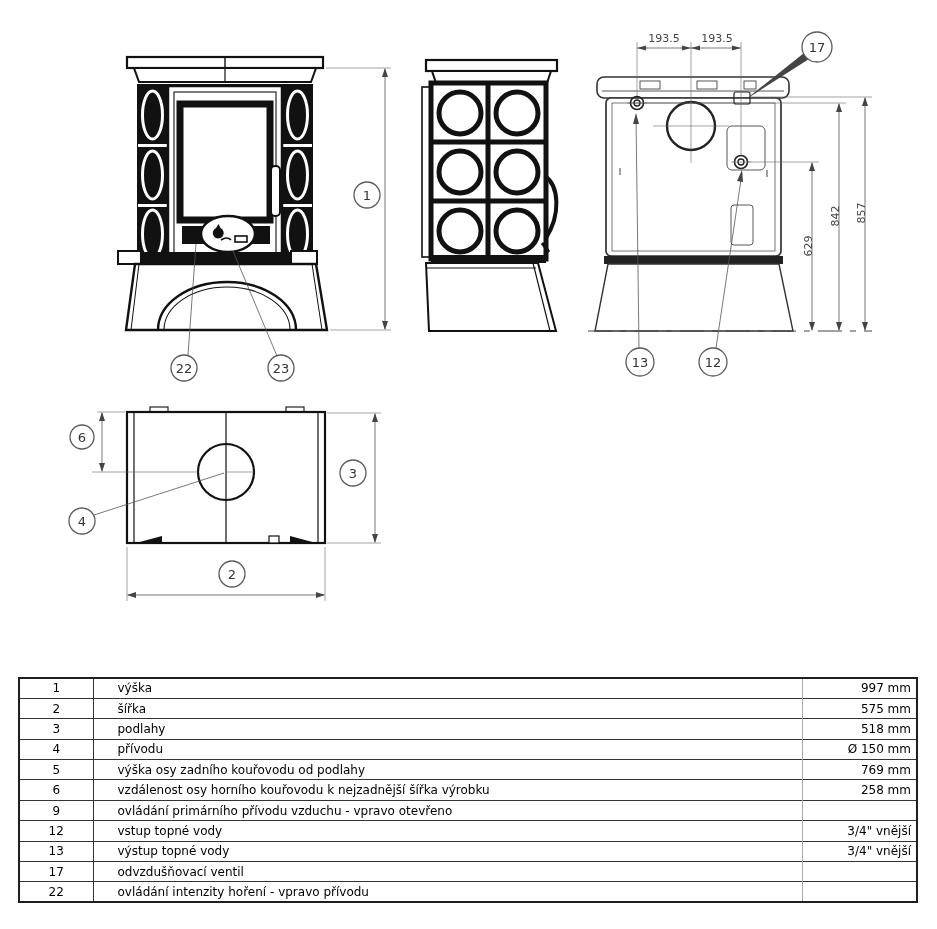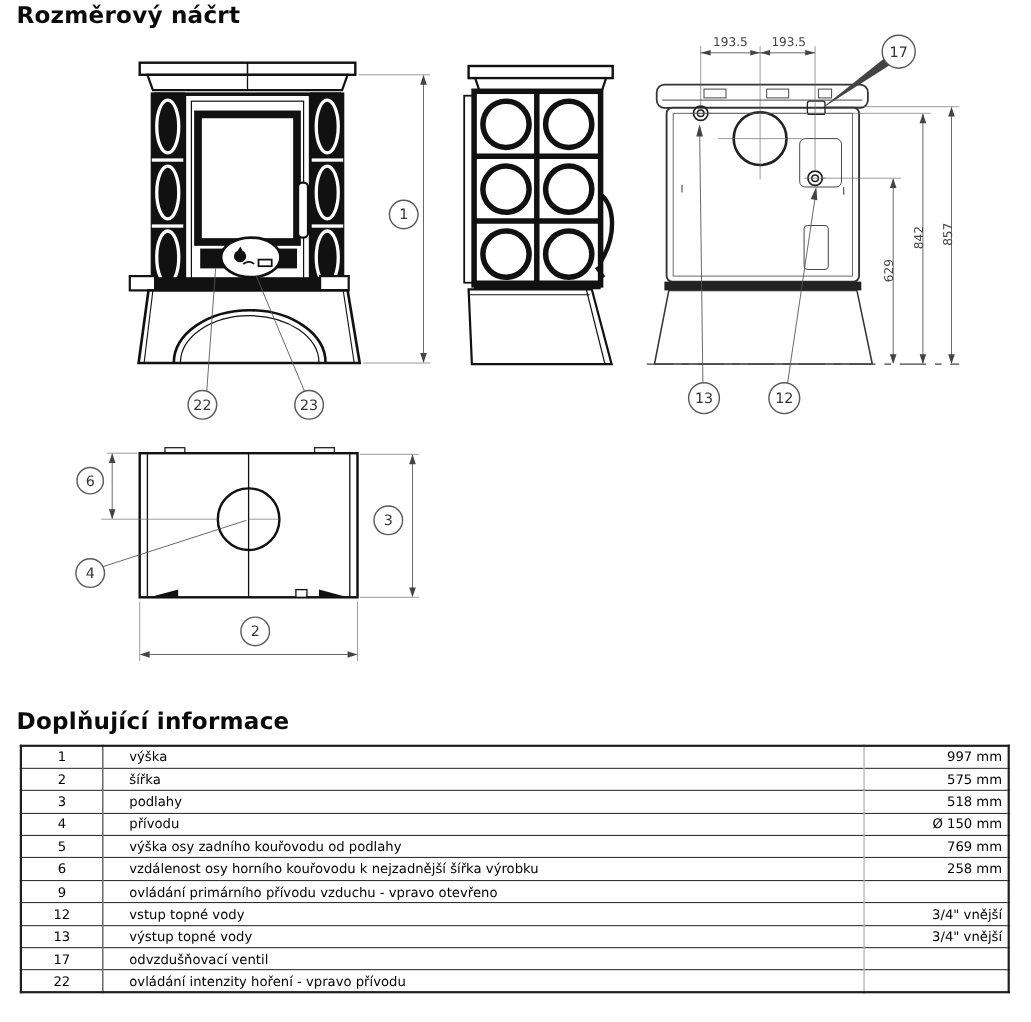--- a/index.html
+++ b/index.html
@@ -13,21 +13,21 @@
   svg .dim { stroke: #555; stroke-width: 0.8; fill: none; }
   svg .thin { stroke: #666; stroke-width: 0.6; fill: none; }
   svg .arrow { fill: #444; stroke: none; }
   svg .callout-circle { fill: #fff; stroke: #5a5a5a; stroke-width: 1.3; }
   svg text.callout-num { font: 13px "DejaVu Sans", sans-serif; fill: #333; text-anchor: middle; }
   svg text.dim-label { font: 11px "DejaVu Sans", sans-serif; fill: #444; text-anchor: middle; }
   table.info-table { position: absolute; left: 18px; top: 677px; width: 900px; border-collapse: collapse; table-layout: fixed; border: 2px solid #1f1f1f; background: #fff; }
   table.info-table td { border-top: 1.6px solid #333; height: 20.4px; font: 12px "DejaVu Sans", sans-serif; color: #000; vertical-align: middle; overflow: hidden; white-space: nowrap; }
   td.c-num { width: 74px; text-align: center; border-right: 1.6px solid #333; }
   td.c-label { padding-left: 24px; text-align: left; }
-  td.c-val { width: 132px; border-left: 1px solid #a8a8a8; text-align: right; padding-right: 5px; }
+  td.c-val { width: 115px; border-left: 1px solid #a8a8a8; text-align: right; padding-right: 5px; }
 </style>
 </head>
 <body>
 
 <div class="page">
 
   <svg class="drawing" width="937" height="645" viewBox="0 0 937 645">
 
     <g fill="none" class="stove">
       <rect x="127" y="57" width="196" height="11" fill="#fff" stroke="#111" stroke-width="2.2"></rect>
@@ -237,22 +237,20 @@
       <line class="thin" x1="127" y1="547" x2="127" y2="601"></line>
       <line class="thin" x1="325" y1="547" x2="325" y2="601"></line>
       <line class="dim" x1="128" y1="595" x2="324" y2="595"></line>
       <polygon class="arrow" points="136,592 136,598 127,595"></polygon>
       <polygon class="arrow" points="316,592 316,598 325,595"></polygon>
       <circle class="callout-circle" cx="232" cy="574" r="13"></circle>
       <text class="callout-num" x="232" y="578.5">2</text>
     </g>
   </svg>
 
-  <h1 class="sect-title" id="title-drawing">Rozměrový náčrt</h1>
-  <h1 class="sect-title" id="title-info">Doplňující informace</h1>
 
   <table class="info-table">
     <tbody>
       <tr>
           <td class="c-num">1</td>
           <td class="c-label">výška</td>
           <td class="c-val">997 mm</td>
         </tr>
       <tr>
           <td class="c-num">2</td>

